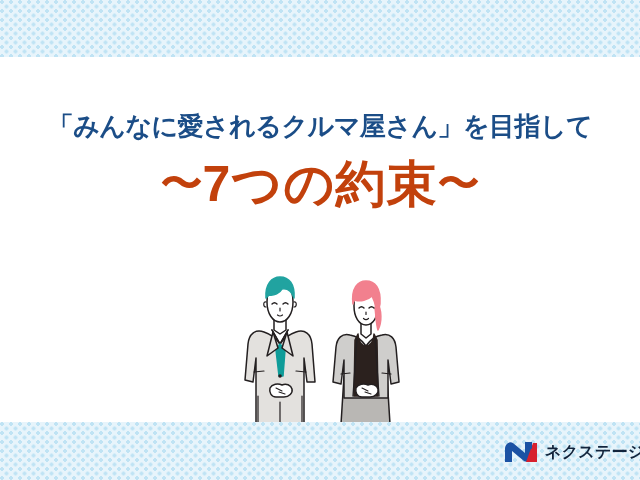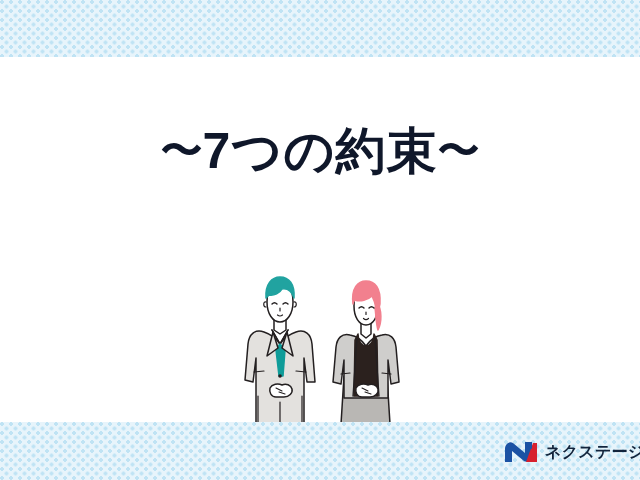--- a/index.html
+++ b/index.html
@@ -64,21 +64,21 @@
     color: #1b4d87;
     white-space: nowrap;
   }
 
   #main-title-line {
     margin-top: 14px;
     font-size: 50px;
     line-height: 1.1;
     font-weight: 700;
     letter-spacing: 1px;
-    color: #0f172a;
+    color: #c2410c;
     white-space: nowrap;
   }
   #main-title-line .tilde {
     font-size: 42px;
     vertical-align: 0.06em;
     letter-spacing: 0;
   }
 
   
   #illustration {
@@ -113,20 +113,21 @@
 </head>
 <body>
 
 <div id="banner">
 
   <div class="dot-band" id="dot-band-top"></div>
 
   <div id="stage"></div>
 
   <div id="headline-block">
+    <div id="subtitle-line">「みんなに愛されるクルマ屋さん」を目指して</div>
     <div id="main-title-line">
       <span class="tilde">〜</span><span>7つの約束</span><span class="tilde">〜</span>
     </div>
   </div>
 
   <div id="illustration">
     <svg width="188" height="152" viewBox="0 0 188 152" xmlns="http://www.w3.org/2000/svg">
       <g stroke="#231f20" stroke-width="1.5" stroke-linecap="round" stroke-linejoin="round" fill="none">
 
         <path d="M44 72 C40 66 34 62 28 60 C19 57 13 62 12 72 L9 108 L17 110 L20 86 L20 152 L68 152 L68 86 L71 110 L79 110 L76 72 C75 62 69 57 60 60 C54 62 48 66 44 72 Z" fill="#e3e1de"></path>

